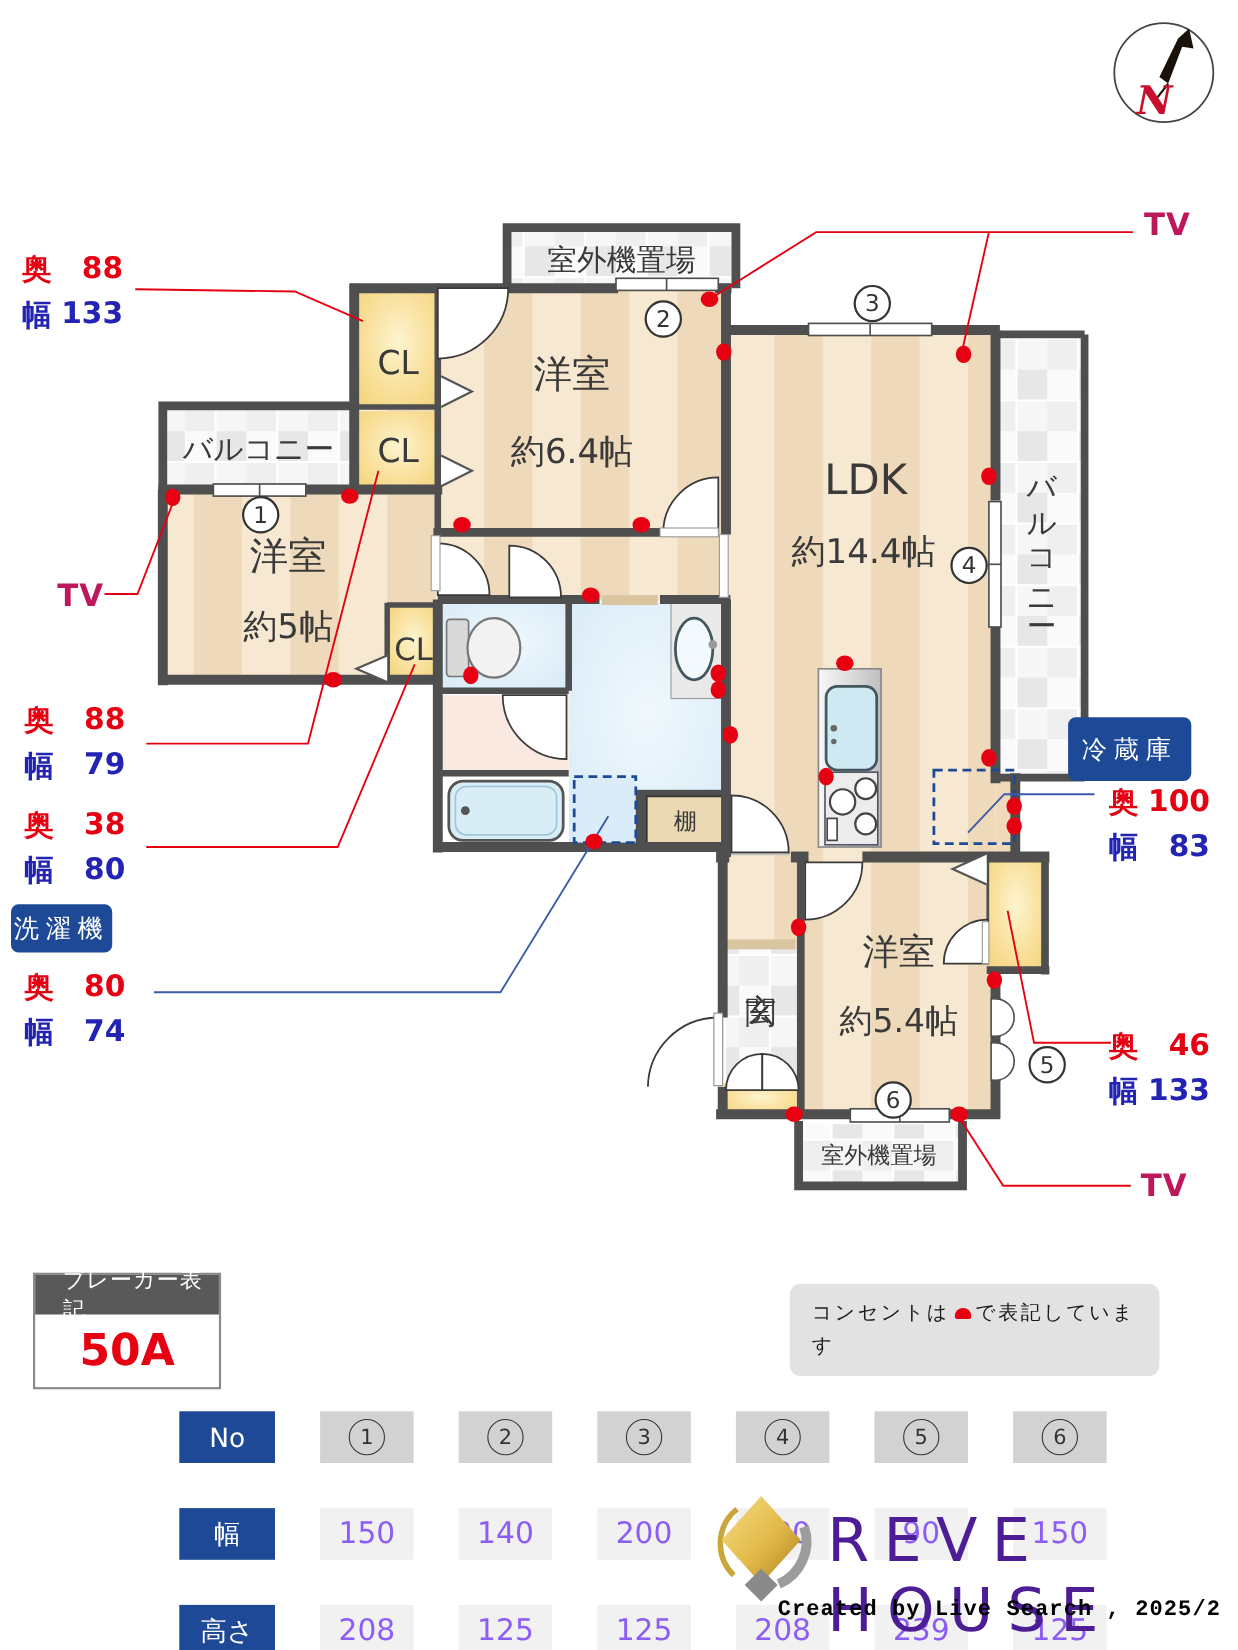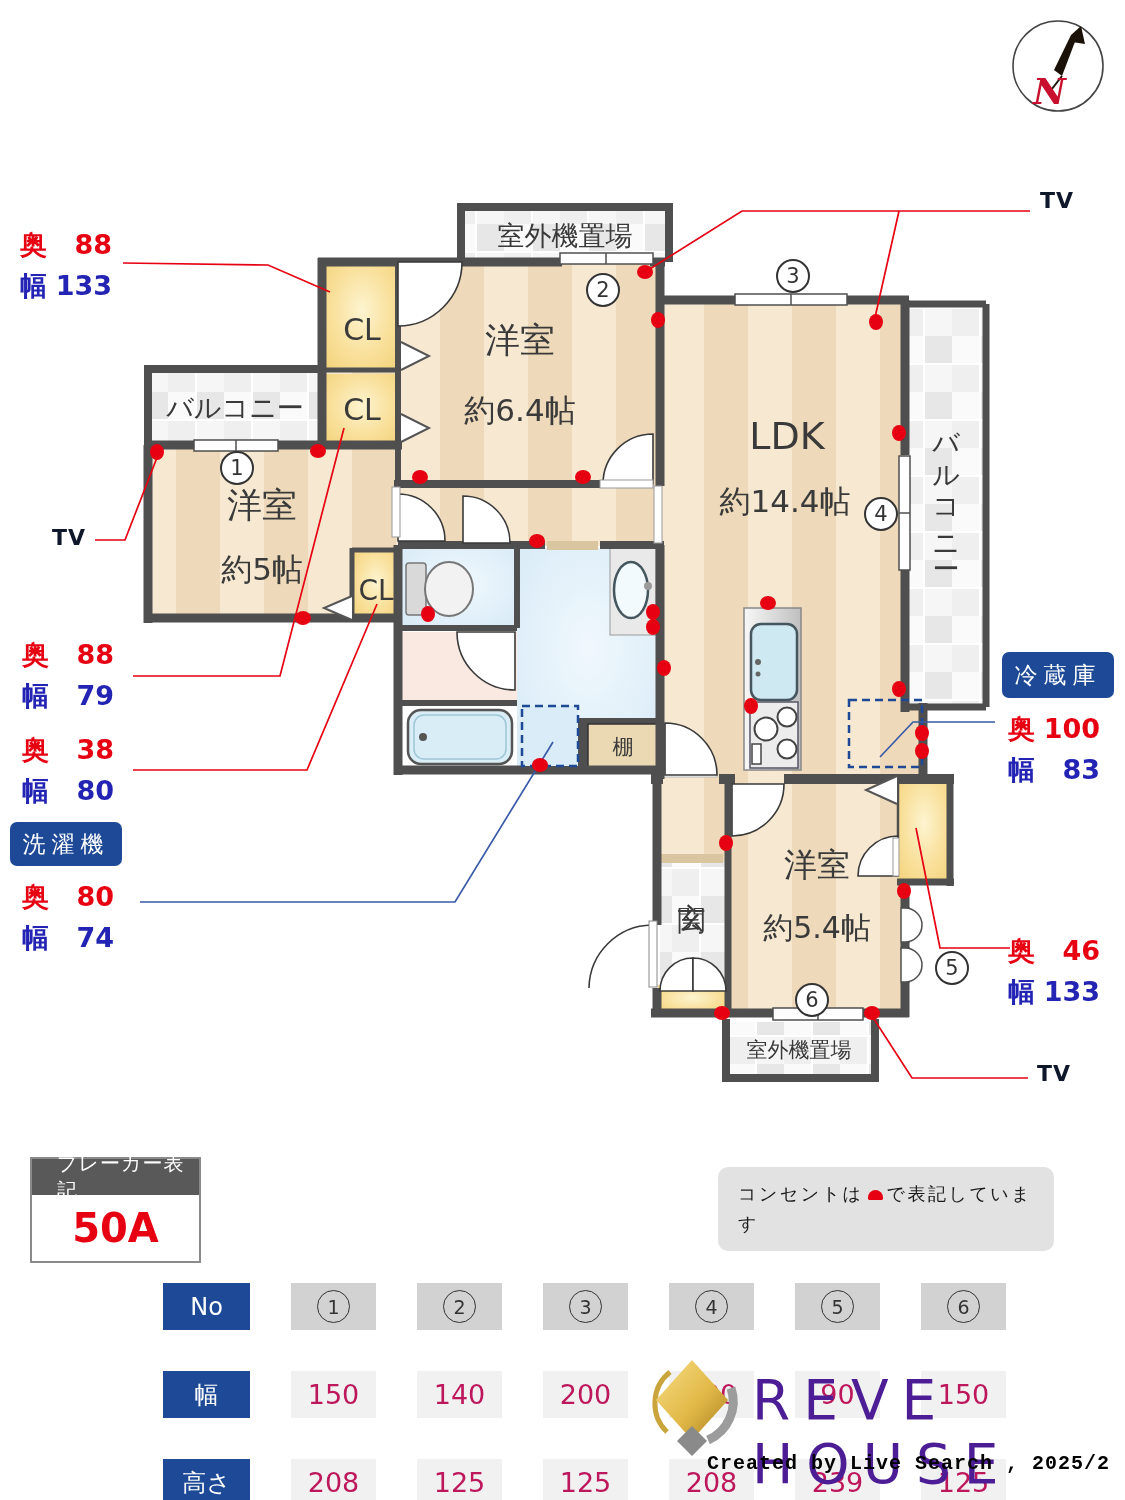--- a/index.html
+++ b/index.html
@@ -5,39 +5,39 @@
   html,body{margin:0;padding:0;background:#fff;}
   body{font-family:"DejaVu Sans","Liberation Sans",sans-serif;}
   #stage{position:relative;width:1125px;height:1500px;background:#fff;overflow:hidden;}
   #plan-svg{position:absolute;left:0;top:0;}
   .abs{position:absolute;}
   
   .dim{width:92px;font-size:27px;font-weight:600;}
   .dim .row{display:flex;justify-content:space-between;height:41px;align-items:center;}
   .dim .red{color:#e60012;}
   .dim .blue{color:#2424b4;}
-  .tv{color:#0f172a;font-size:22px;font-weight:600;letter-spacing:1px;}
+  .tv{color:#be185d;font-size:28px;font-weight:600;letter-spacing:1px;}
   .badge{background:#1d4996;color:#fff;border-radius:7px;display:flex;align-items:center;justify-content:center;
          font-size:23px;letter-spacing:6px;font-weight:500;}
   .vtext{writing-mode:vertical-rl;text-orientation:mixed;color:#3a3a3a;letter-spacing:5px;}
   
   #breaker{left:30px;top:1157px;width:167px;border:2px solid #8a8a8a;background:#fff;}
   #breaker .hd{background:#595959;color:#fff;font-size:20px;height:36px;display:flex;align-items:center;justify-content:center;letter-spacing:1px;padding-left:25px;}
   #breaker .val{height:66px;display:flex;align-items:center;justify-content:center;color:#e60012;font-size:40px;font-weight:600;}
   
   #note{left:718px;top:1167px;width:296px;background:#e2e2e2;border-radius:10px;padding:12px 20px;
         font-size:18px;color:#1a1a1a;letter-spacing:2.5px;line-height:30px;}
   .dome{display:inline-block;width:15px;height:10px;background:#e60012;border-radius:8px 8px 2px 2px;margin:0 4px;vertical-align:baseline;}
   
   #curtain-title{left:450px;top:1216px;width:220px;text-align:center;font-size:26px;color:#333;letter-spacing:2px;}
   #curtain-table{left:163px;top:1283px;display:grid;grid-template-columns:87px repeat(6,85px);column-gap:26px;row-gap:11px;gap:41px;}
   #curtain-table .cell{height:47px;display:flex;align-items:center;justify-content:center;}
   #curtain-table .rowhd{background:#1d4996;color:#fff;font-size:24px;}
   #curtain-table .nocell{background:#d2d2d2;}
-  #curtain-table .valcell{background:#f1f1f1;font-size:27px;color:#be185d;}
+  #curtain-table .valcell{background:#f1f1f1;font-size:27px;color:#8b5cf6;}
   .circ-num{display:inline-flex;width:31px;height:31px;border:1.7px solid #333;border-radius:50%;
             align-items:center;justify-content:center;font-size:19px;color:#333;}
   
   #logo-text{left:752px;top:1368px;font-size:55px;color:#4c1d95;letter-spacing:13px;font-weight:500;}
   #credit{left:600px;top:1452px;width:510px;text-align:right;font-family:"Liberation Mono","DejaVu Sans Mono",monospace;
           font-size:20px;font-weight:700;letter-spacing:1px;color:#000;}
 </style>
 </head>
 <body>
 
@@ -337,33 +337,33 @@
     <div class="row red">
         <span>奥</span>
         <span>38</span>
       </div>
     <div class="row blue">
         <span>幅</span>
         <span>80</span>
       </div>
   </div>
 
-  <div class="abs badge" style="left:10px;top:822px;width:112px;height:44px;">洗濯機</div>
+  <div class="abs badge" style="left:10px;top:822px;width:92px;height:44px;">洗濯機</div>
   <div class="abs dim" style="left:22px;top:876px;">
     <div class="row red">
         <span>奥</span>
         <span>80</span>
       </div>
     <div class="row blue">
         <span>幅</span>
         <span>74</span>
       </div>
   </div>
 
-  <div class="abs badge" style="left:1002px;top:652px;width:112px;height:46px;">冷蔵庫</div>
+  <div class="abs badge" style="left:971px;top:652px;width:112px;height:58px;">冷蔵庫</div>
   <div class="abs dim" style="left:1008px;top:708px;">
     <div class="row red">
         <span>奥</span>
         <span>100</span>
       </div>
     <div class="row blue">
         <span>幅</span>
         <span>83</span>
       </div>
   </div>

